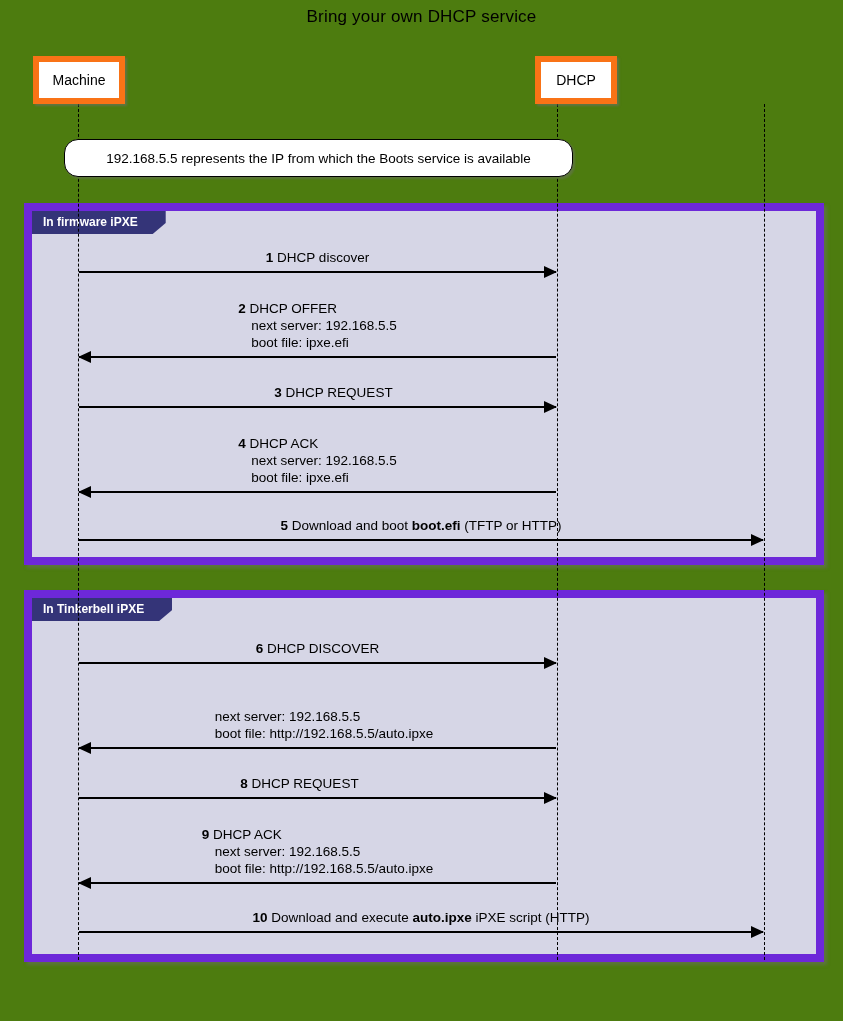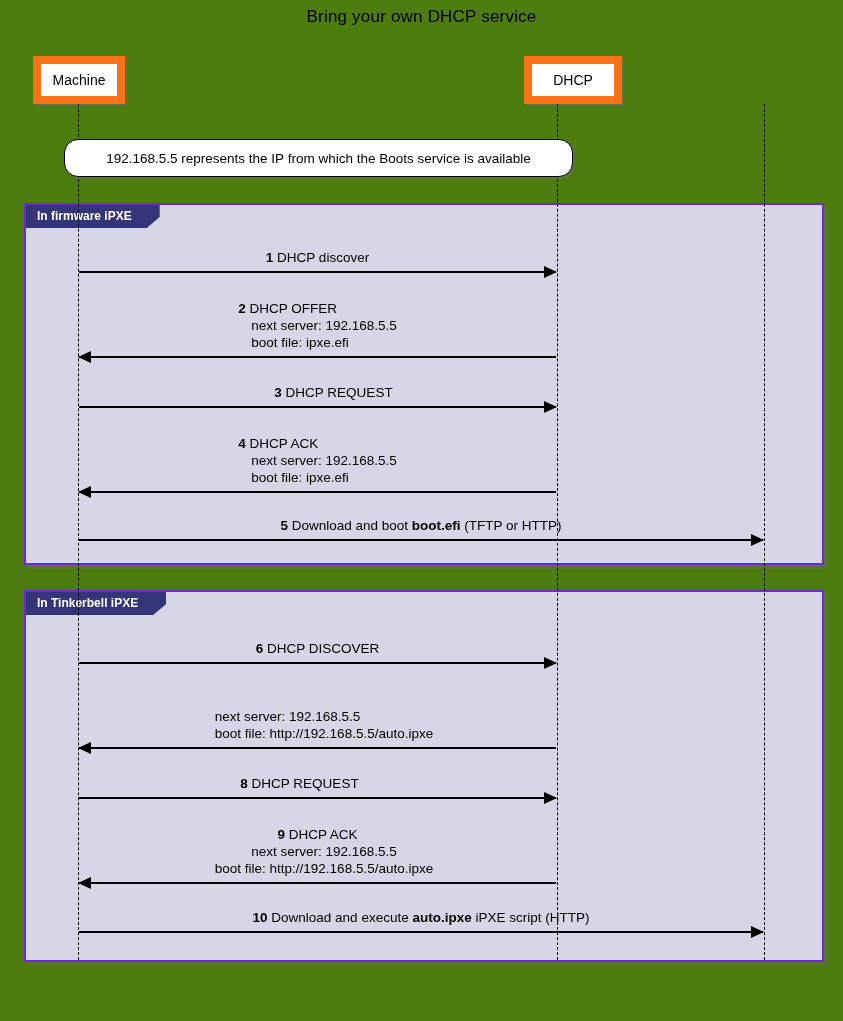--- a/index.html
+++ b/index.html
@@ -7,21 +7,21 @@
     position:relative;width:843px;height:1021px;background:#4d7c0f;
     font-family:"Liberation Sans",sans-serif;color:#000;overflow:hidden;
   }
   .title{
     position:absolute;top:7px;left:0;width:843px;text-align:center;
     font-size:17px;letter-spacing:.2px;
   }
   
   .group{
     position:absolute;left:24px;width:800px;box-sizing:border-box;
-    background:var(--group-fill,#d6d6e6);border:2px solid #6d28d9;
+    background:var(--group-fill,#d6d6e6);border:8px solid #6d28d9;
     box-shadow:3px 3px 3px rgba(110,110,110,.5);
   }
   .group1{top:203px;height:362px;}
   .group2{top:590px;height:372px;}
   .group-header{
     position:absolute;top:0;left:0;display:inline-block;
     background:var(--header-bg,#343478);color:var(--header-text,#fff);
     font-weight:bold;font-size:12px;line-height:14px;
     padding:4px 28px 5px 11px;
     clip-path:polygon(0 0,100% 0,100% 52%,calc(100% - 13px) 100%,0 100%);
@@ -30,26 +30,26 @@
   .lifeline{
     position:absolute;top:104px;height:856px;width:0;
     border-left:1.5px dashed #000;
   }
   .ll-machine{left:78px;}
   .ll-dhcp{left:557px;}
   .ll-boots{left:764px;}
   
   .participant{
     position:absolute;top:56px;height:48px;box-sizing:border-box;
-    background:#fff;border:8px solid #f97316;
+    background:#fff;border:6px solid #f97316;
     display:flex;align-items:center;justify-content:center;
     font-size:14px;box-shadow:2px 2px 2px rgba(110,110,110,.55);
   }
   .p-machine{left:33px;width:92px;}
-  .p-dhcp{left:524px;width:98px;}
+  .p-dhcp{left:535px;width:82px;}
   .p-boots{left:727px;width:75px;}
   
   .note{
     position:absolute;left:64px;top:139px;width:509px;height:38px;
     box-sizing:border-box;background:#fff;border:1.5px solid #000;
     border-radius:14px;display:flex;align-items:center;justify-content:center;
     font-size:13.5px;box-shadow:2px 2px 2px rgba(110,110,110,.45);
   }
   
   #messages{position:absolute;left:0;top:0;width:843px;height:1021px;}
@@ -160,21 +160,21 @@
       <div>
         <div class="msg-label" style="left: 60px; width: 479px; top: 775px; height: 17px;">
           <div>
             <div class="line"><span class="seg-b">8</span><span> DHCP REQUEST</span></div>
           </div>
         </div>
         <div class="arrow-line" style="left: 79px; width: 477px; top: 797px;"></div>
         <div class="arrowhead right" style="top: 792px; left: 544px;"></div>
       </div>
       <div>
-        <div class="msg-label" style="left: 78px; width: 479px; top: 826px; height: 51px; text-align: center;">
+        <div class="msg-label" style="left: 78px; width: 479px; top: 826px; height: 51px;">
           <div>
             <div class="line"><span class="seg-b">9</span><span> DHCP ACK</span></div>
             <div class="line cont"><span>next server: 192.168.5.5</span></div>
             <div class="line cont"><span>boot file: http://192.168.5.5/auto.ipxe</span></div>
           </div>
         </div>
         <div class="arrow-line" style="left: 79px; width: 477px; top: 882px;"></div>
         <div class="arrowhead left" style="top: 877px; left: 78px;"></div>
       </div>
       <div>

